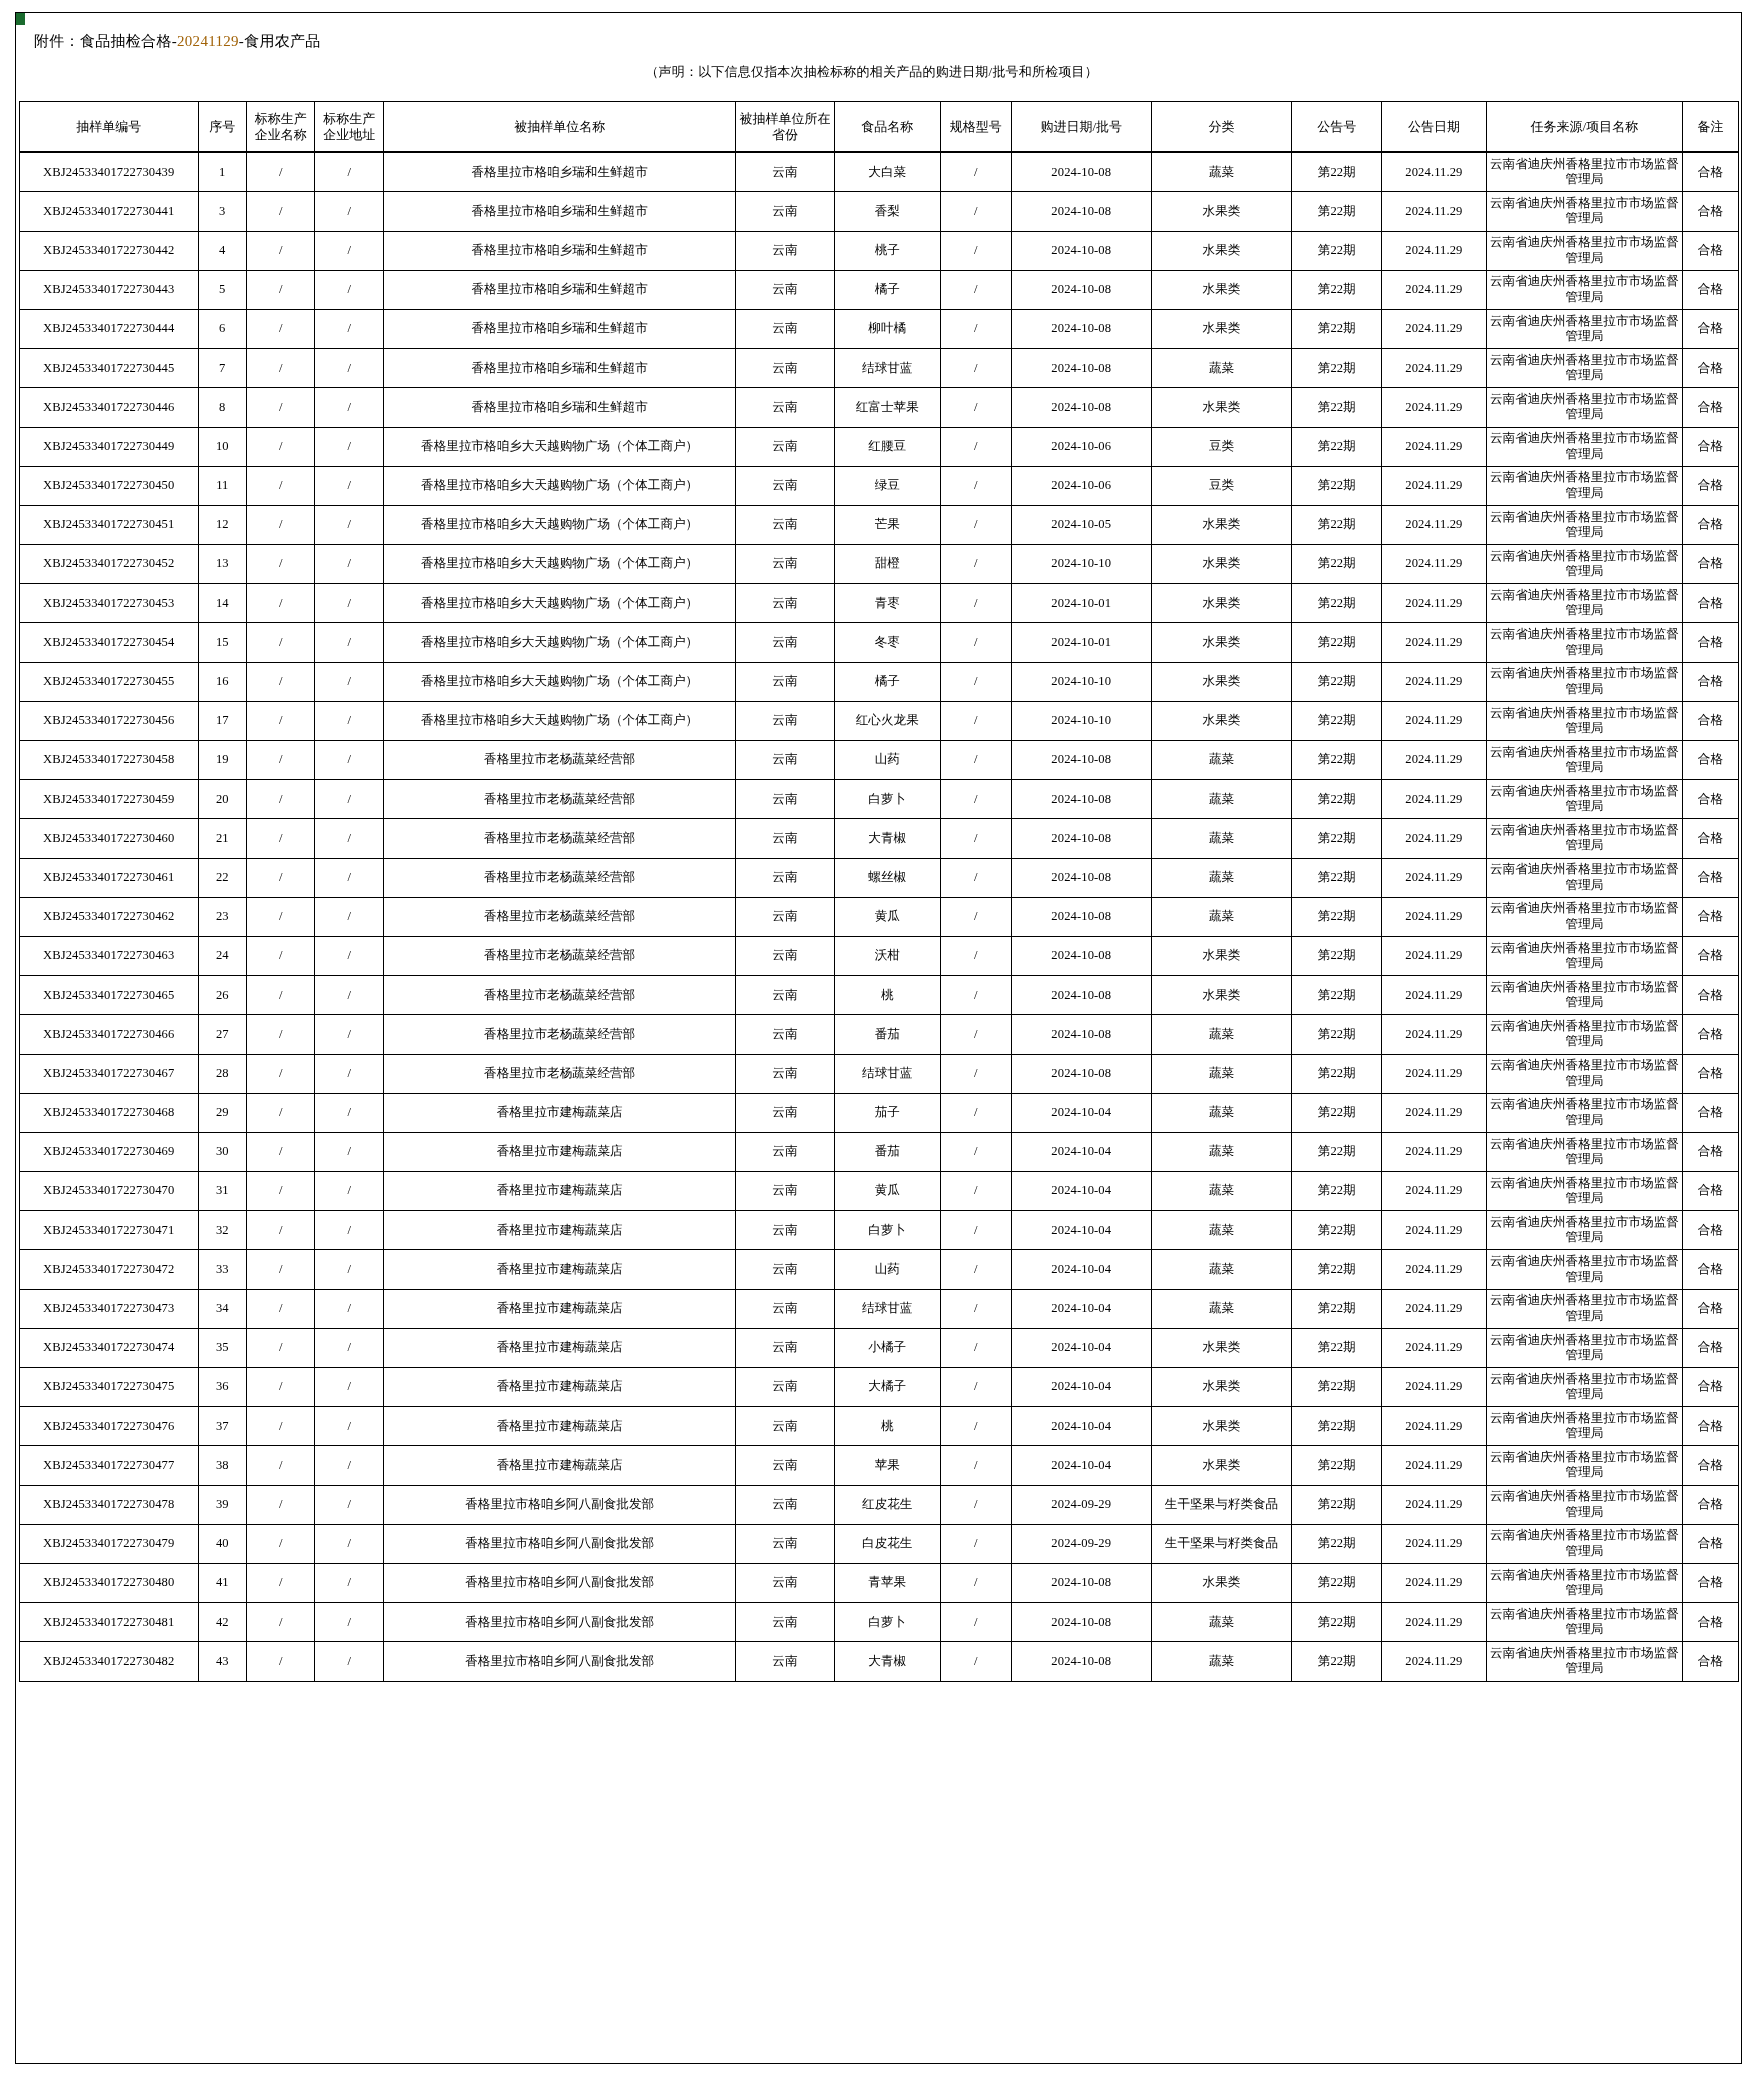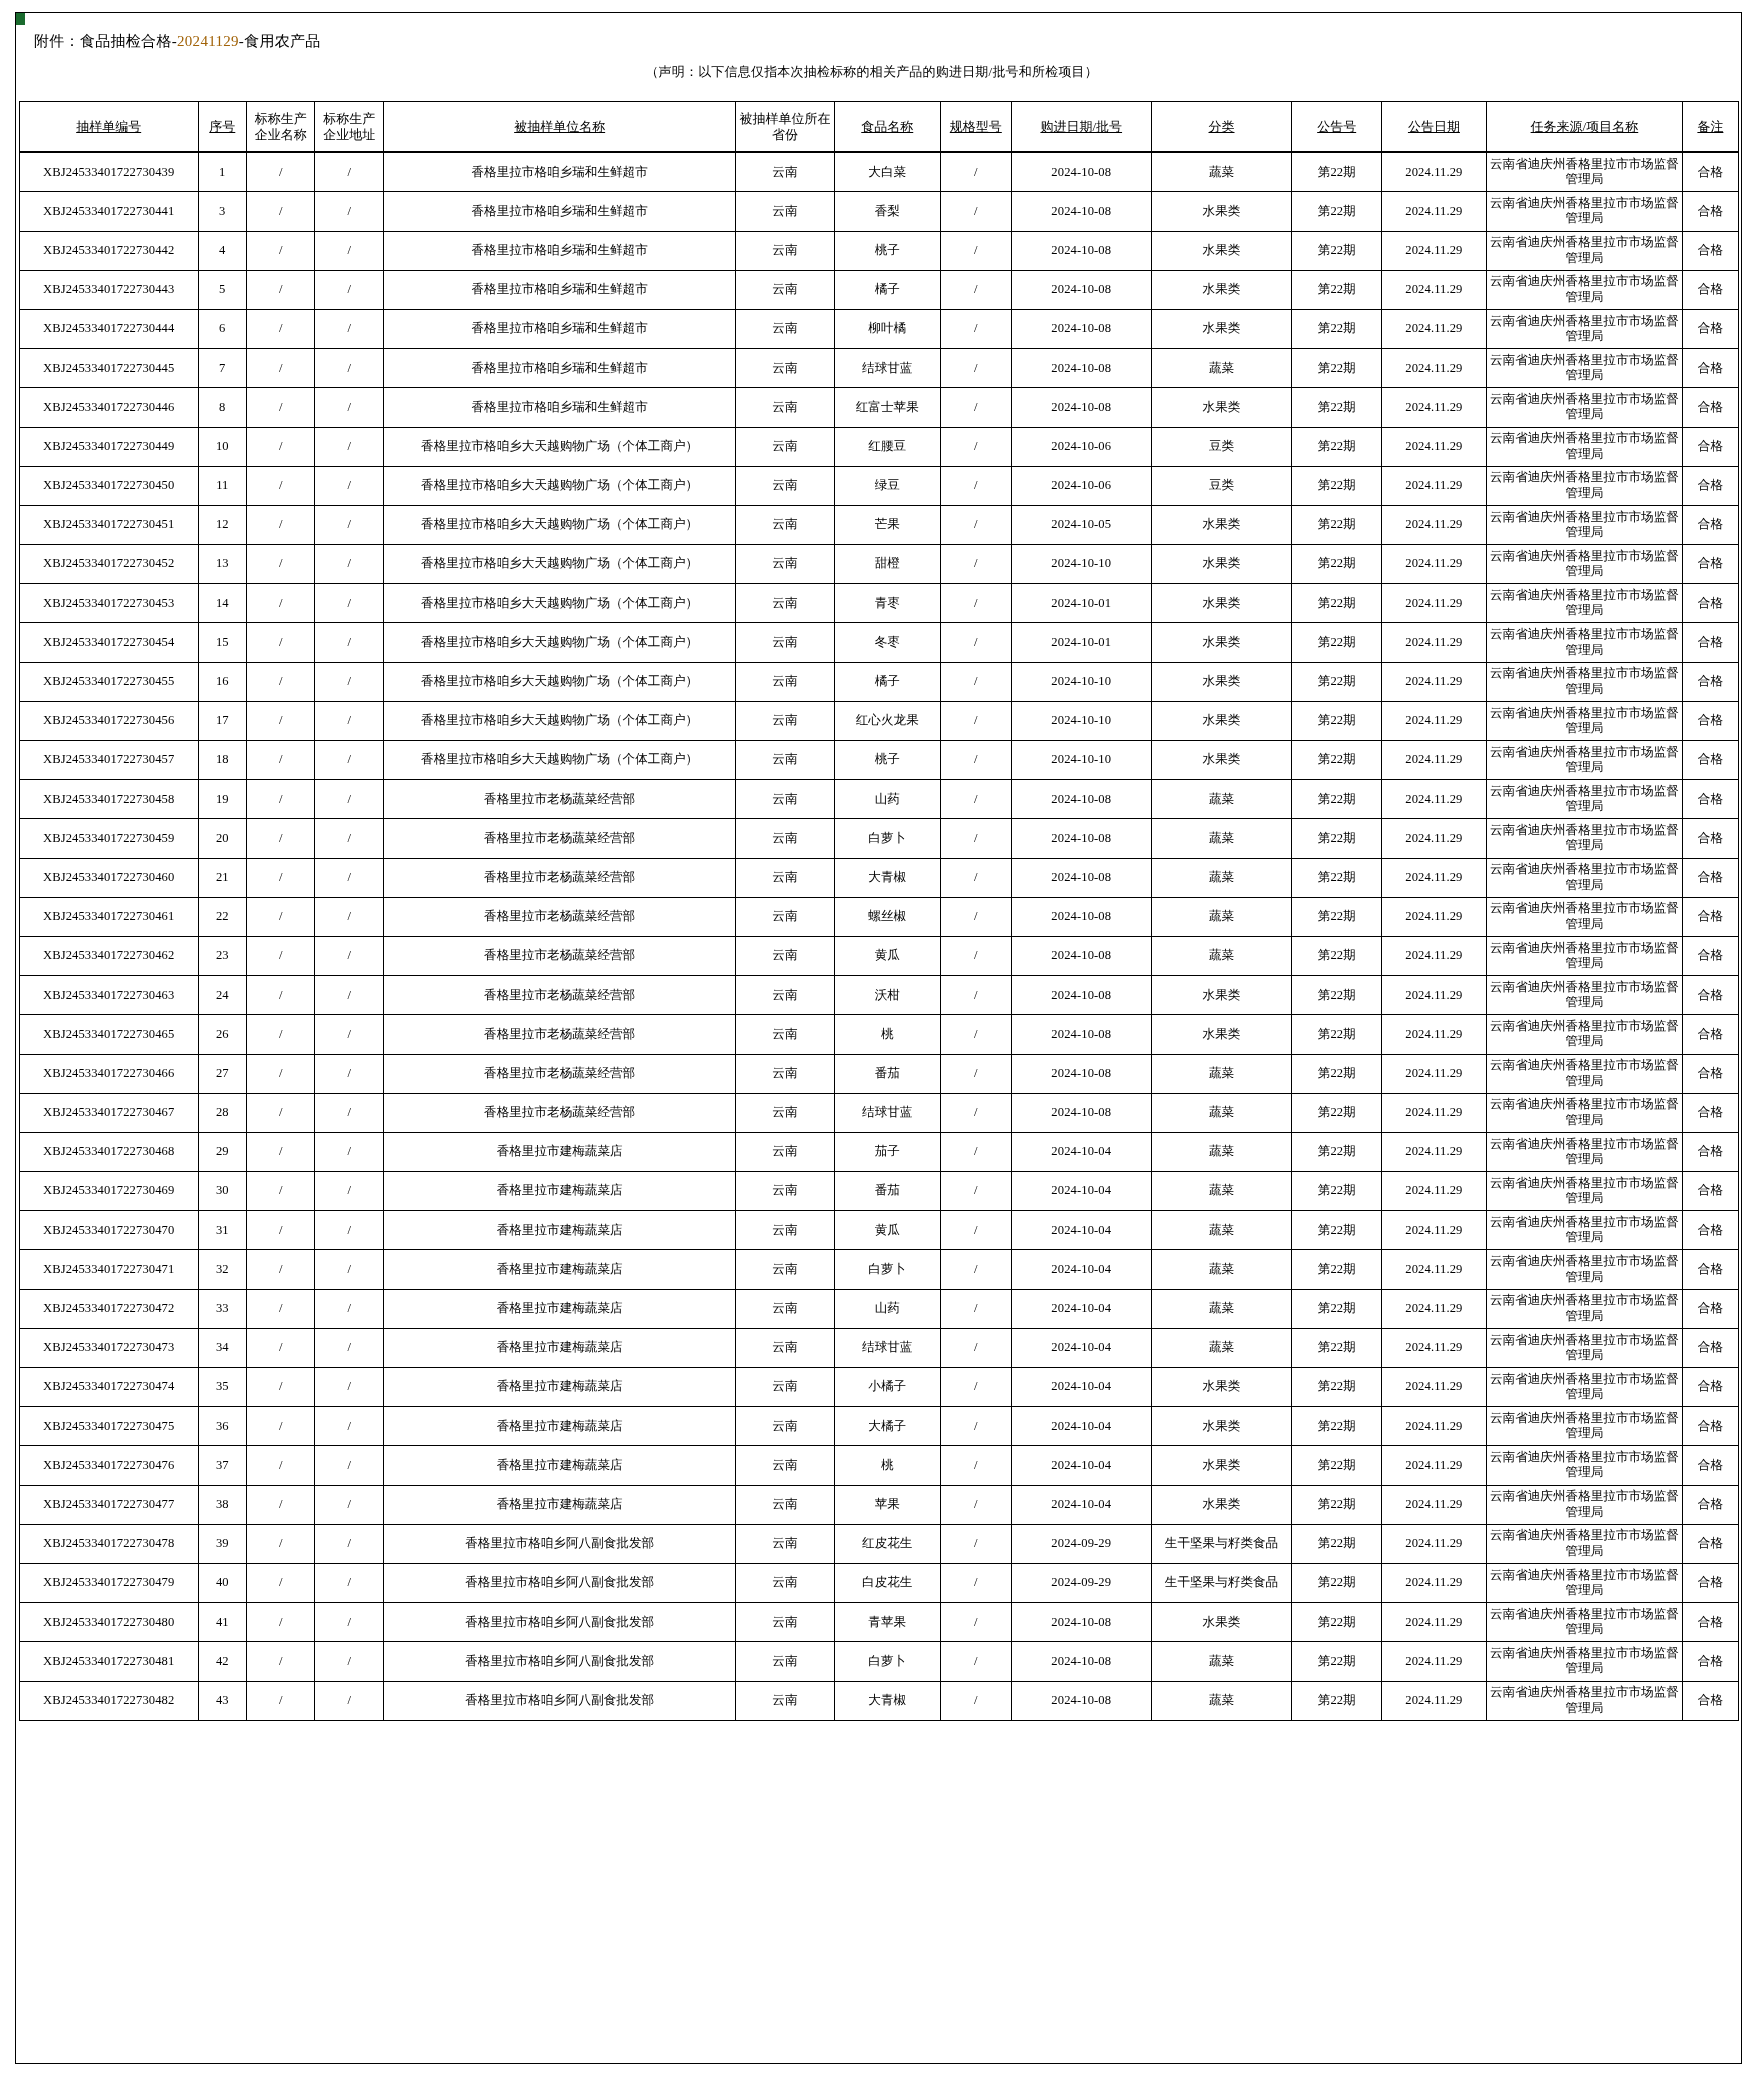--- a/index.html
+++ b/index.html
@@ -80,21 +80,20 @@
     word-break: break-all;
     overflow: hidden;
   }
   table.data-table thead th {
     height: 47px;
     font-weight: normal;
     font-size: 13px;
     border-bottom: 2.2px solid #000000;
   }
   table.data-table thead th.underlined > span {
-    text-decoration: underline;
   }
   table.data-table tbody td {
     height: 36px;
     font-size: 12.6px;
   }
   td.num-cell, td.code-cell, td.date-cell {
     font-family: "Liberation Serif", "DejaVu Serif", serif;
     letter-spacing: 0.1px;
   }
   td.source-cell {
@@ -406,36 +405,20 @@
         <td class="food-cell">红心火龙果</td>
         <td class="slash">/</td>
         <td class="date-cell">2024-10-10</td>
         <td class="category-cell">水果类</td>
         <td class="notice-cell">第22期</td>
         <td class="date-cell">2024.11.29</td>
         <td class="source-cell">云南省迪庆州香格里拉市市场监督管理局</td>
         <td class="remark-cell">合格</td>
       </tr>
       <tr>
-        <td class="code-cell">XBJ24533401722730457</td>
-        <td class="num-cell">18</td>
-        <td class="slash">/</td>
-        <td class="slash">/</td>
-        <td class="unit-cell">香格里拉市格咱乡大天越购物广场（个体工商户）</td>
-        <td class="prov-cell">云南</td>
-        <td class="food-cell">桃子</td>
-        <td class="slash">/</td>
-        <td class="date-cell">2024-10-10</td>
-        <td class="category-cell">水果类</td>
-        <td class="notice-cell">第22期</td>
-        <td class="date-cell">2024.11.29</td>
-        <td class="source-cell">云南省迪庆州香格里拉市市场监督管理局</td>
-        <td class="remark-cell">合格</td>
-      </tr>
-      <tr>
         <td class="code-cell">XBJ24533401722730458</td>
         <td class="num-cell">19</td>
         <td class="slash">/</td>
         <td class="slash">/</td>
         <td class="unit-cell">香格里拉市老杨蔬菜经营部</td>
         <td class="prov-cell">云南</td>
         <td class="food-cell">山药</td>
         <td class="slash">/</td>
         <td class="date-cell">2024-10-08</td>
         <td class="category-cell">蔬菜</td>

